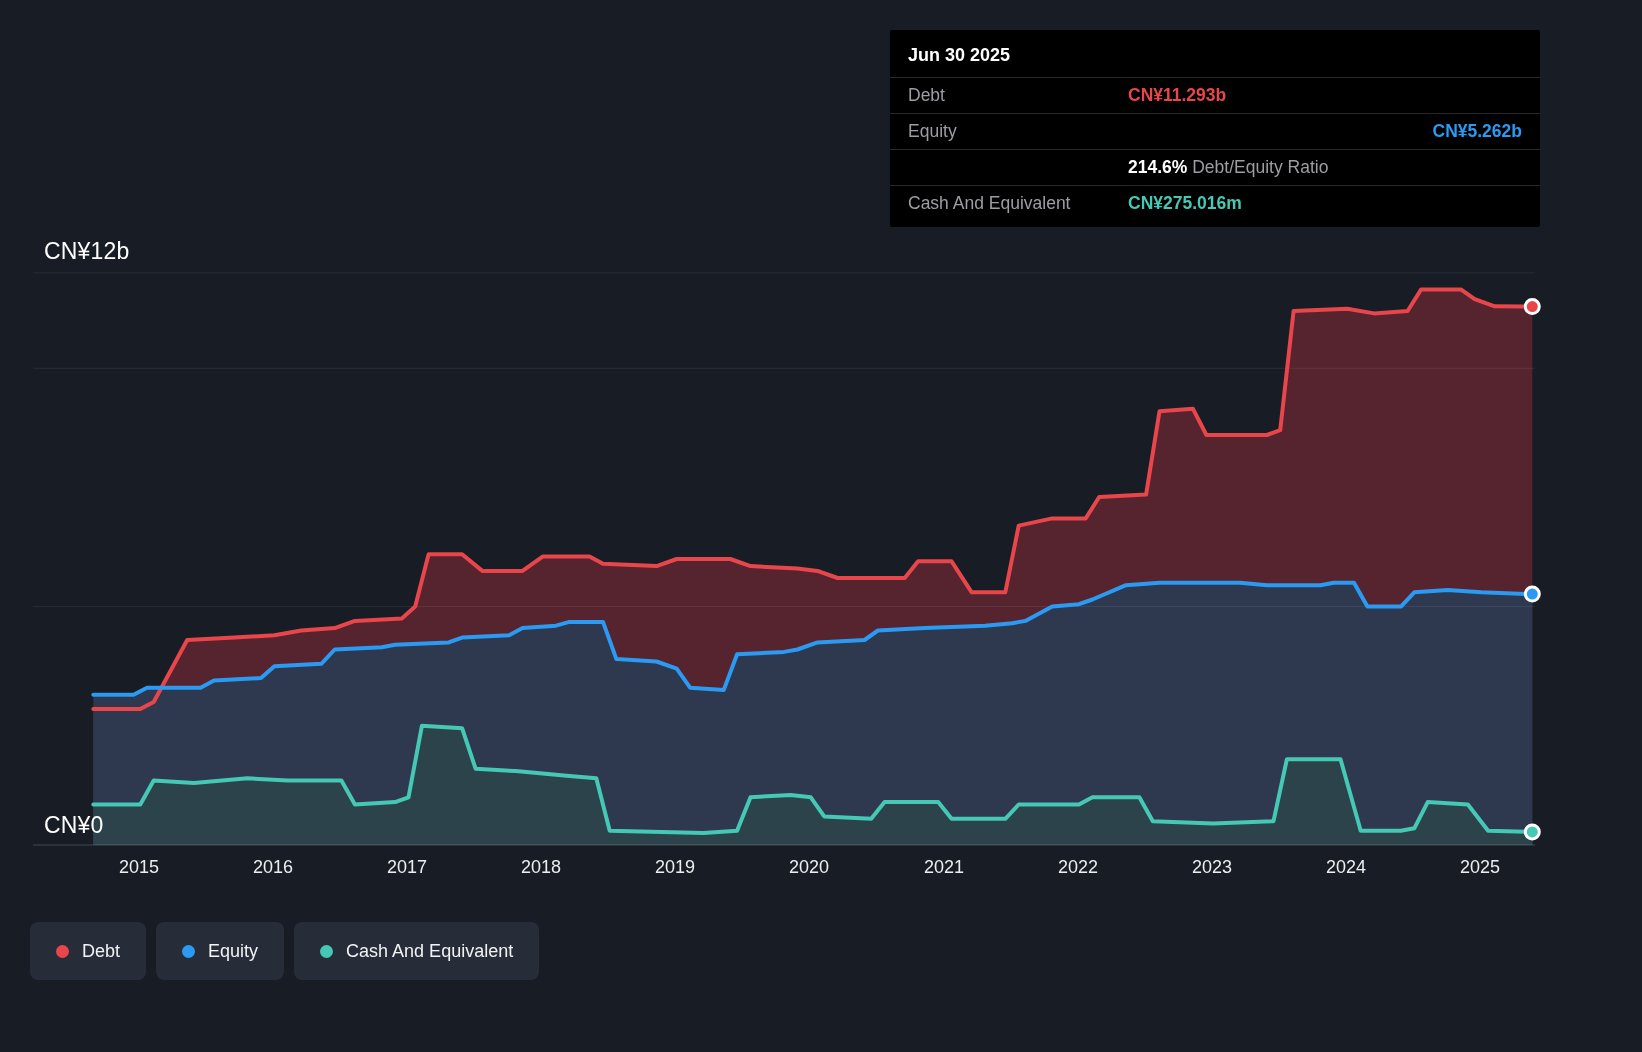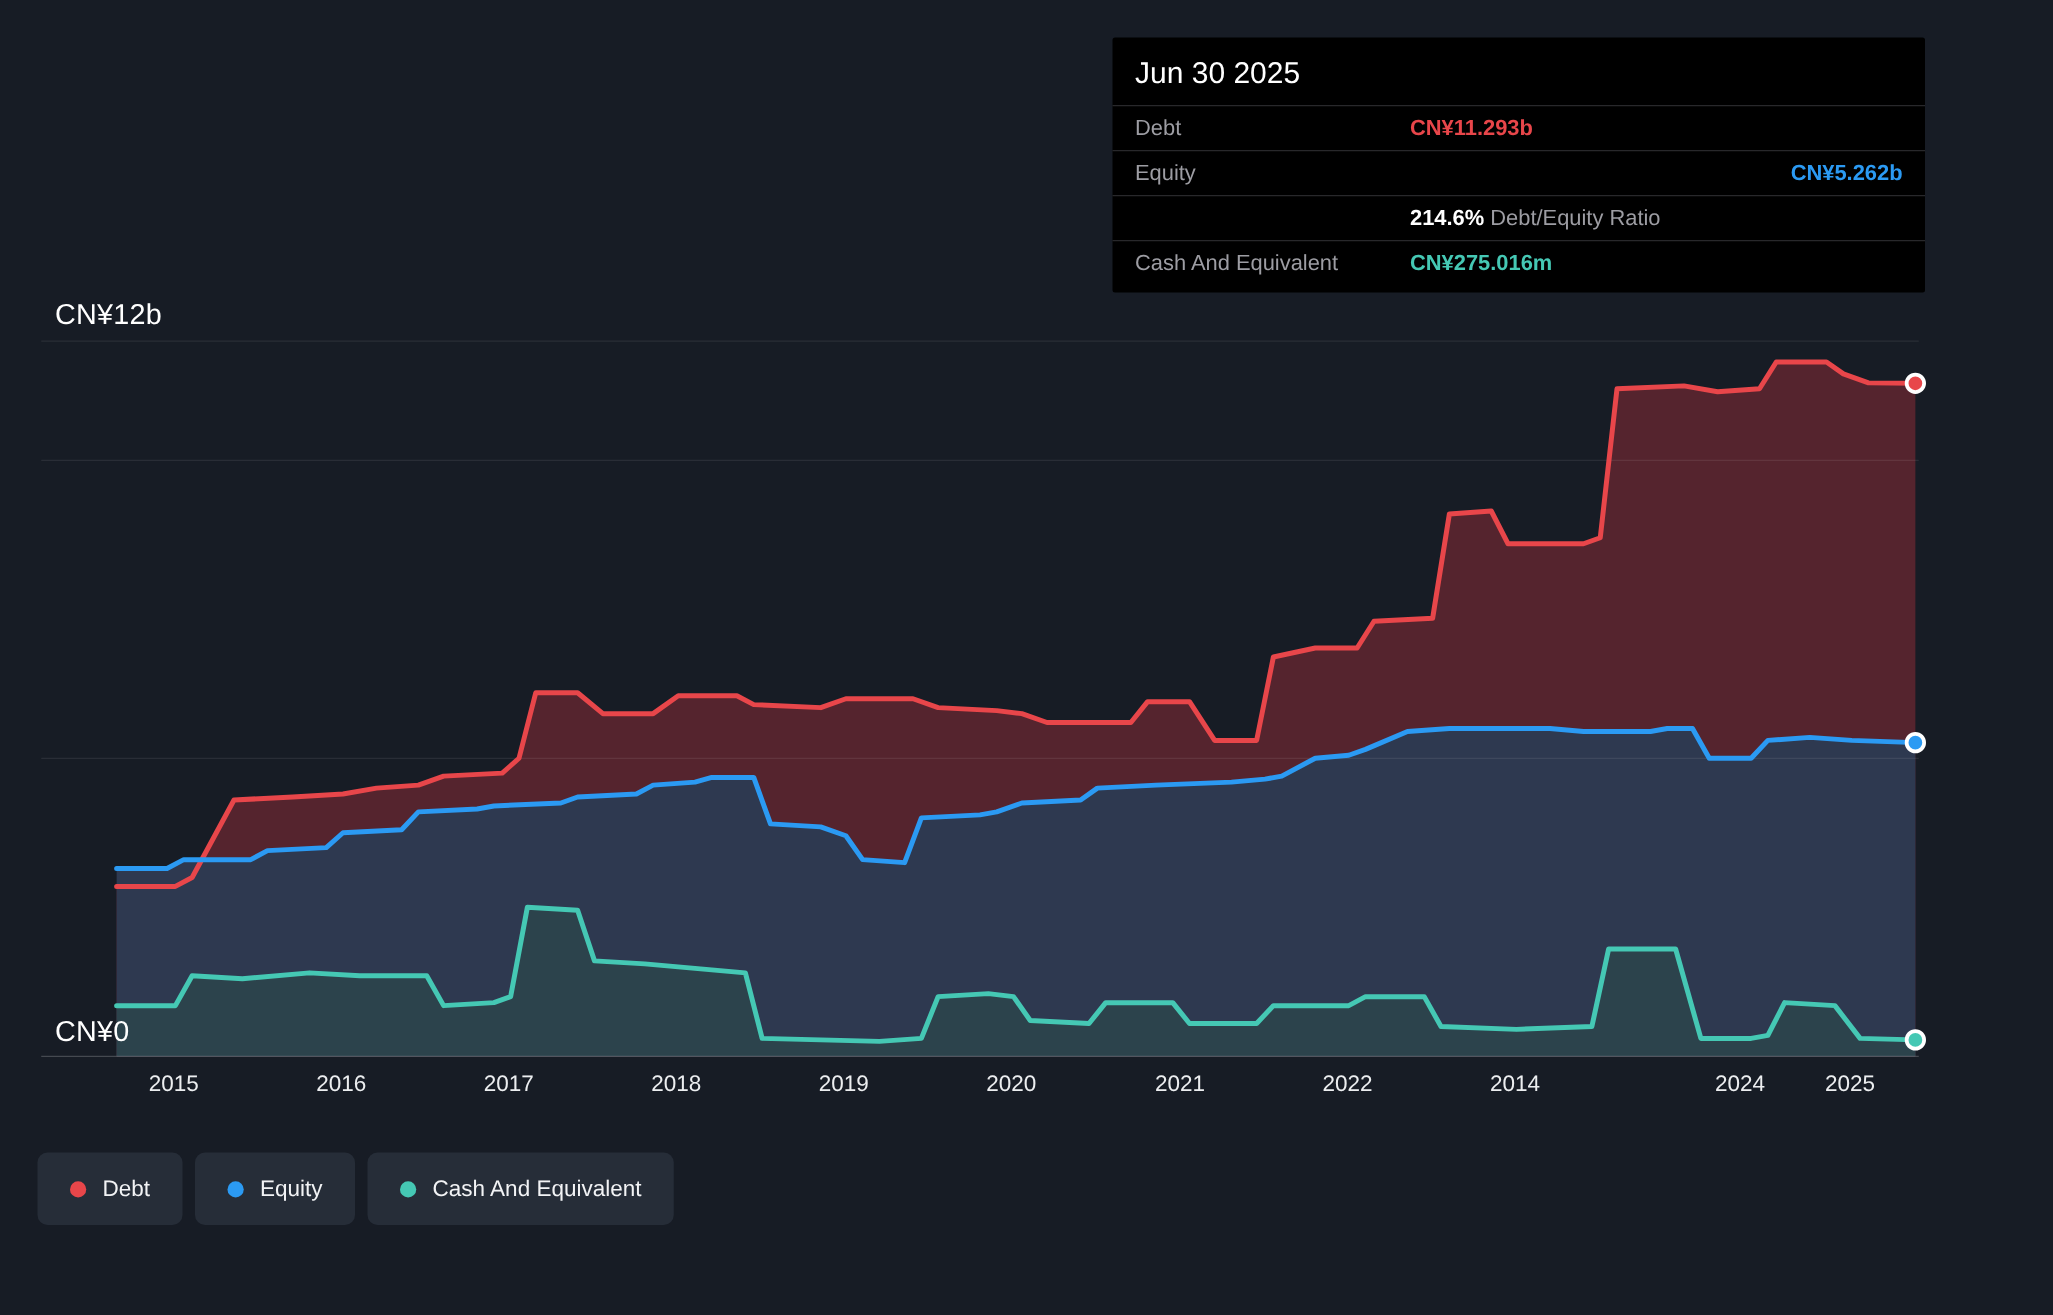--- a/index.html
+++ b/index.html
@@ -19,21 +19,21 @@
   .ylabel.zero{top:812px;}
   #x-axis{position:absolute;left:12px;top:857px;width:100%;height:30px;}
   .x-tick{position:absolute;transform:translateX(-50%);color:#eceef0;font-size:18px;}
 
   
   .tooltip{
     position:absolute;left:890px;top:30px;width:650px;
     background:#000000;color:#fff;border-radius:2px;
     padding:0 0 6px 0;box-sizing:border-box;
   }
-  .tt-title{font-size:24px;font-weight:normal;padding:15px 18px 11px 18px;}
+  .tt-title{font-size:18px;font-weight:bold;padding:15px 18px 11px 18px;}
   .tt-row{
     display:grid;grid-template-columns:220px 1fr;align-items:center;
     padding:7px 18px;border-top:1px solid #28282b;font-size:17.5px;
   }
   .tt-label{color:#9d9da3;}
   .tt-value{font-weight:bold;}
   .tt-ratio-bold{font-weight:bold;color:#ffffff;}
 
   
   .legend{position:absolute;left:30px;top:922px;display:flex;gap:10px;}
@@ -69,22 +69,22 @@
 
   <div id="x-axis">
       <span class="x-tick" style="left: 127px;">2015</span>
       <span class="x-tick" style="left: 261px;">2016</span>
       <span class="x-tick" style="left: 395px;">2017</span>
       <span class="x-tick" style="left: 529px;">2018</span>
       <span class="x-tick" style="left: 663px;">2019</span>
       <span class="x-tick" style="left: 797px;">2020</span>
       <span class="x-tick" style="left: 932px; text-align: center;">2021</span>
       <span class="x-tick" style="left: 1066px;">2022</span>
-      <span class="x-tick" style="left: 1200px;">2014</span>
-      <span class="x-tick" style="left: 1334px; margin-left: 46px;">2024</span>
+      <span class="x-tick" style="left: 1200px;">2023</span>
+      <span class="x-tick" style="left: 1334px;">2024</span>
       <span class="x-tick" style="left: 1468px;">2025</span>
     </div>
 
   <div class="tooltip">
     <div class="tt-title">Jun 30 2025</div>
     <div class="tt-row">
       <span class="tt-label">Debt</span>
       <span class="tt-value" style="color: rgb(232, 70, 74);">CN¥11.293b</span>
     </div>
     <div class="tt-row">

